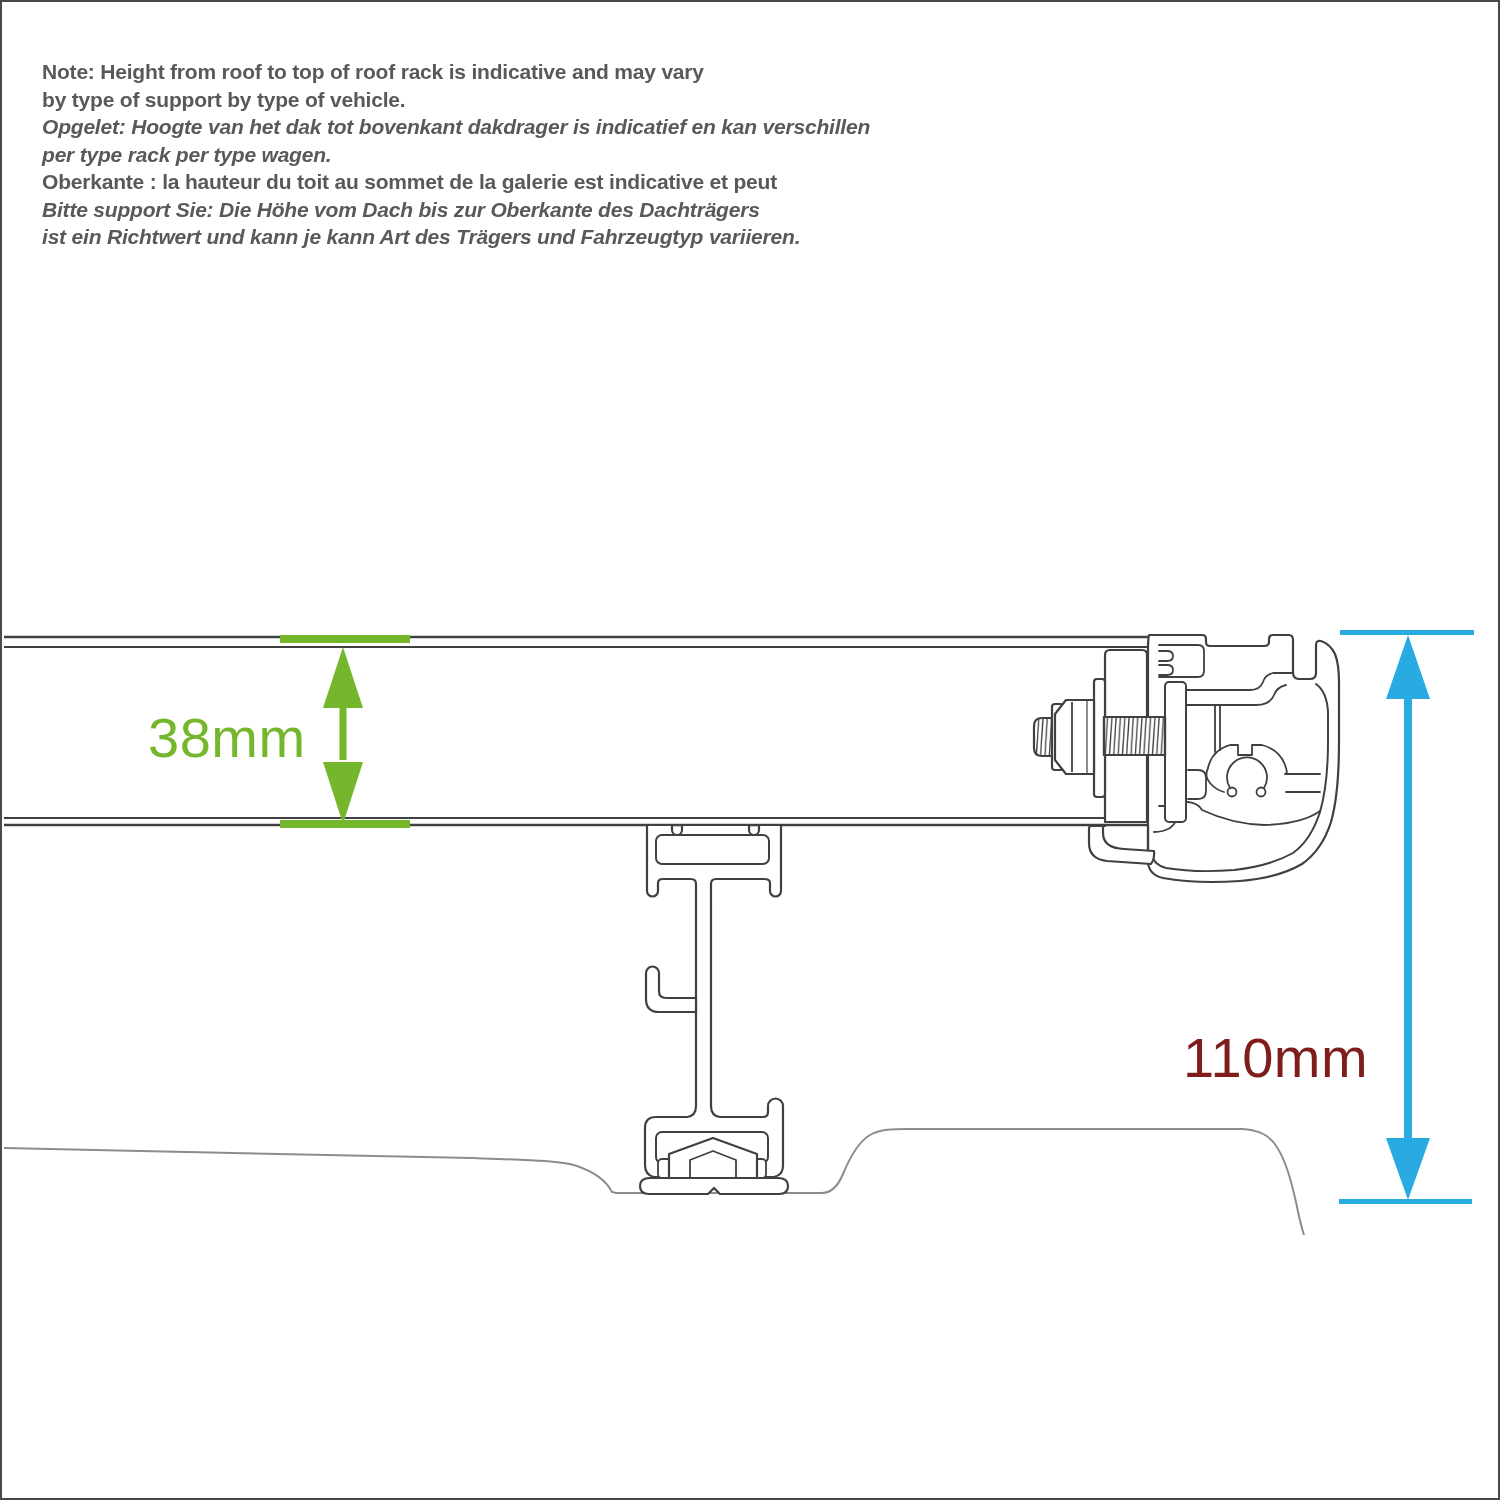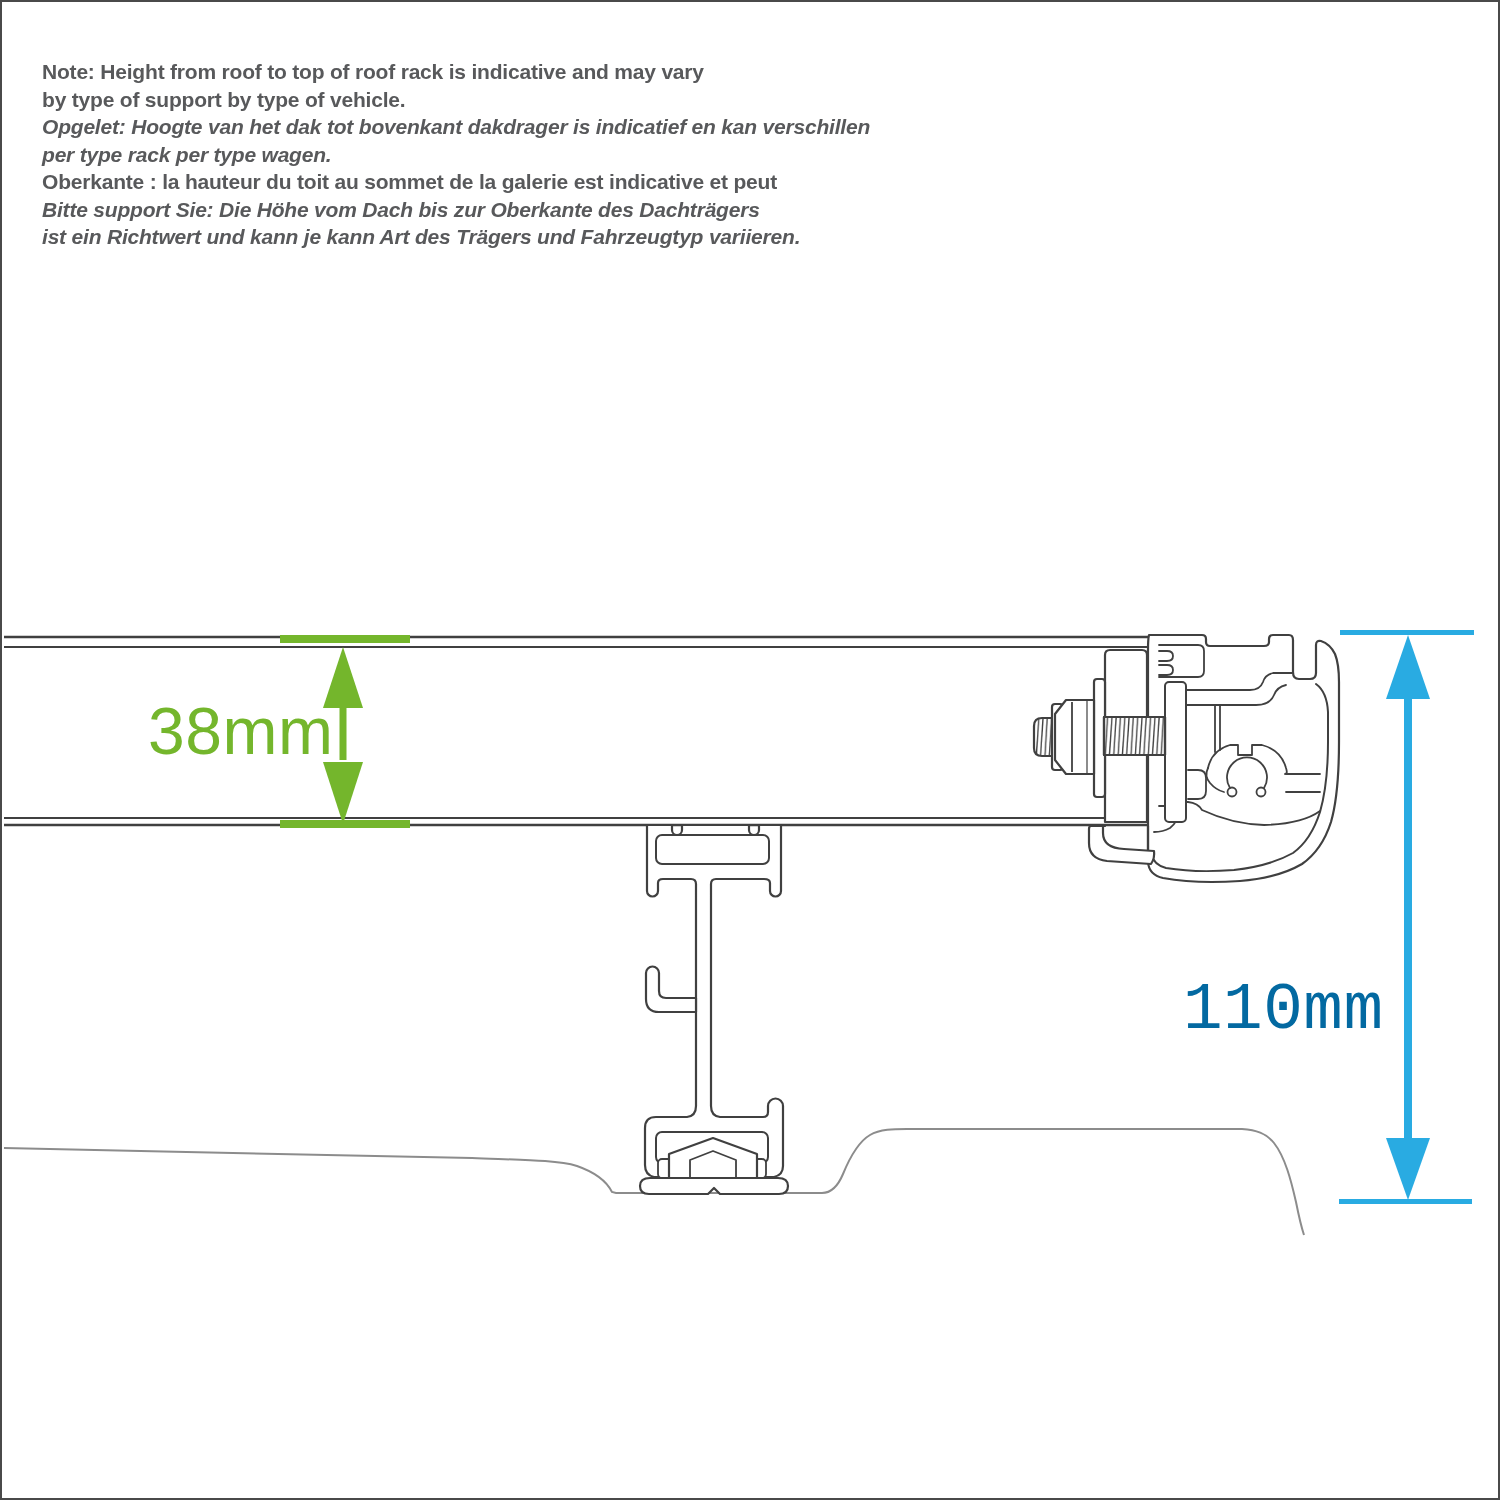--- a/index.html
+++ b/index.html
@@ -19,28 +19,29 @@
     line-height:27.5px;
     letter-spacing:-0.2px;
     white-space:nowrap;
     margin-top:42px;
   }
   .notes p{margin:0;}
   .notes p.it{font-style:italic;}
   .drawing-svg{position:absolute;left:0;top:0;width:1500px;height:1500px;}
   .dim-label{
     position:absolute;
-    font-size:66px;
+    font-size:56px;
     font-weight:normal;
     letter-spacing:0.5px;
     line-height:1;
     white-space:nowrap;
+    margin-top:12px;
   }
   .dim-green{color:#74b62c;left:146px;top:696px;}
-  .dim-blue{color:#0369a1;left:1181px;top:976px;font-family:Liberation Mono, monospace;}
+  .dim-blue{color:#7f1d1d;left:1181px;top:1016px;}
 </style>
 </head>
 <body>
 
 <div class="canvas">
 
   <div class="notes">
     <p>Note: Height from roof to top of roof rack is indicative and may vary</p>
     <p>by type of support by type of vehicle.</p>
     <p class="it">Opgelet: Hoogte van het dak tot bovenkant dakdrager is indicatief en kan verschillen</p>

